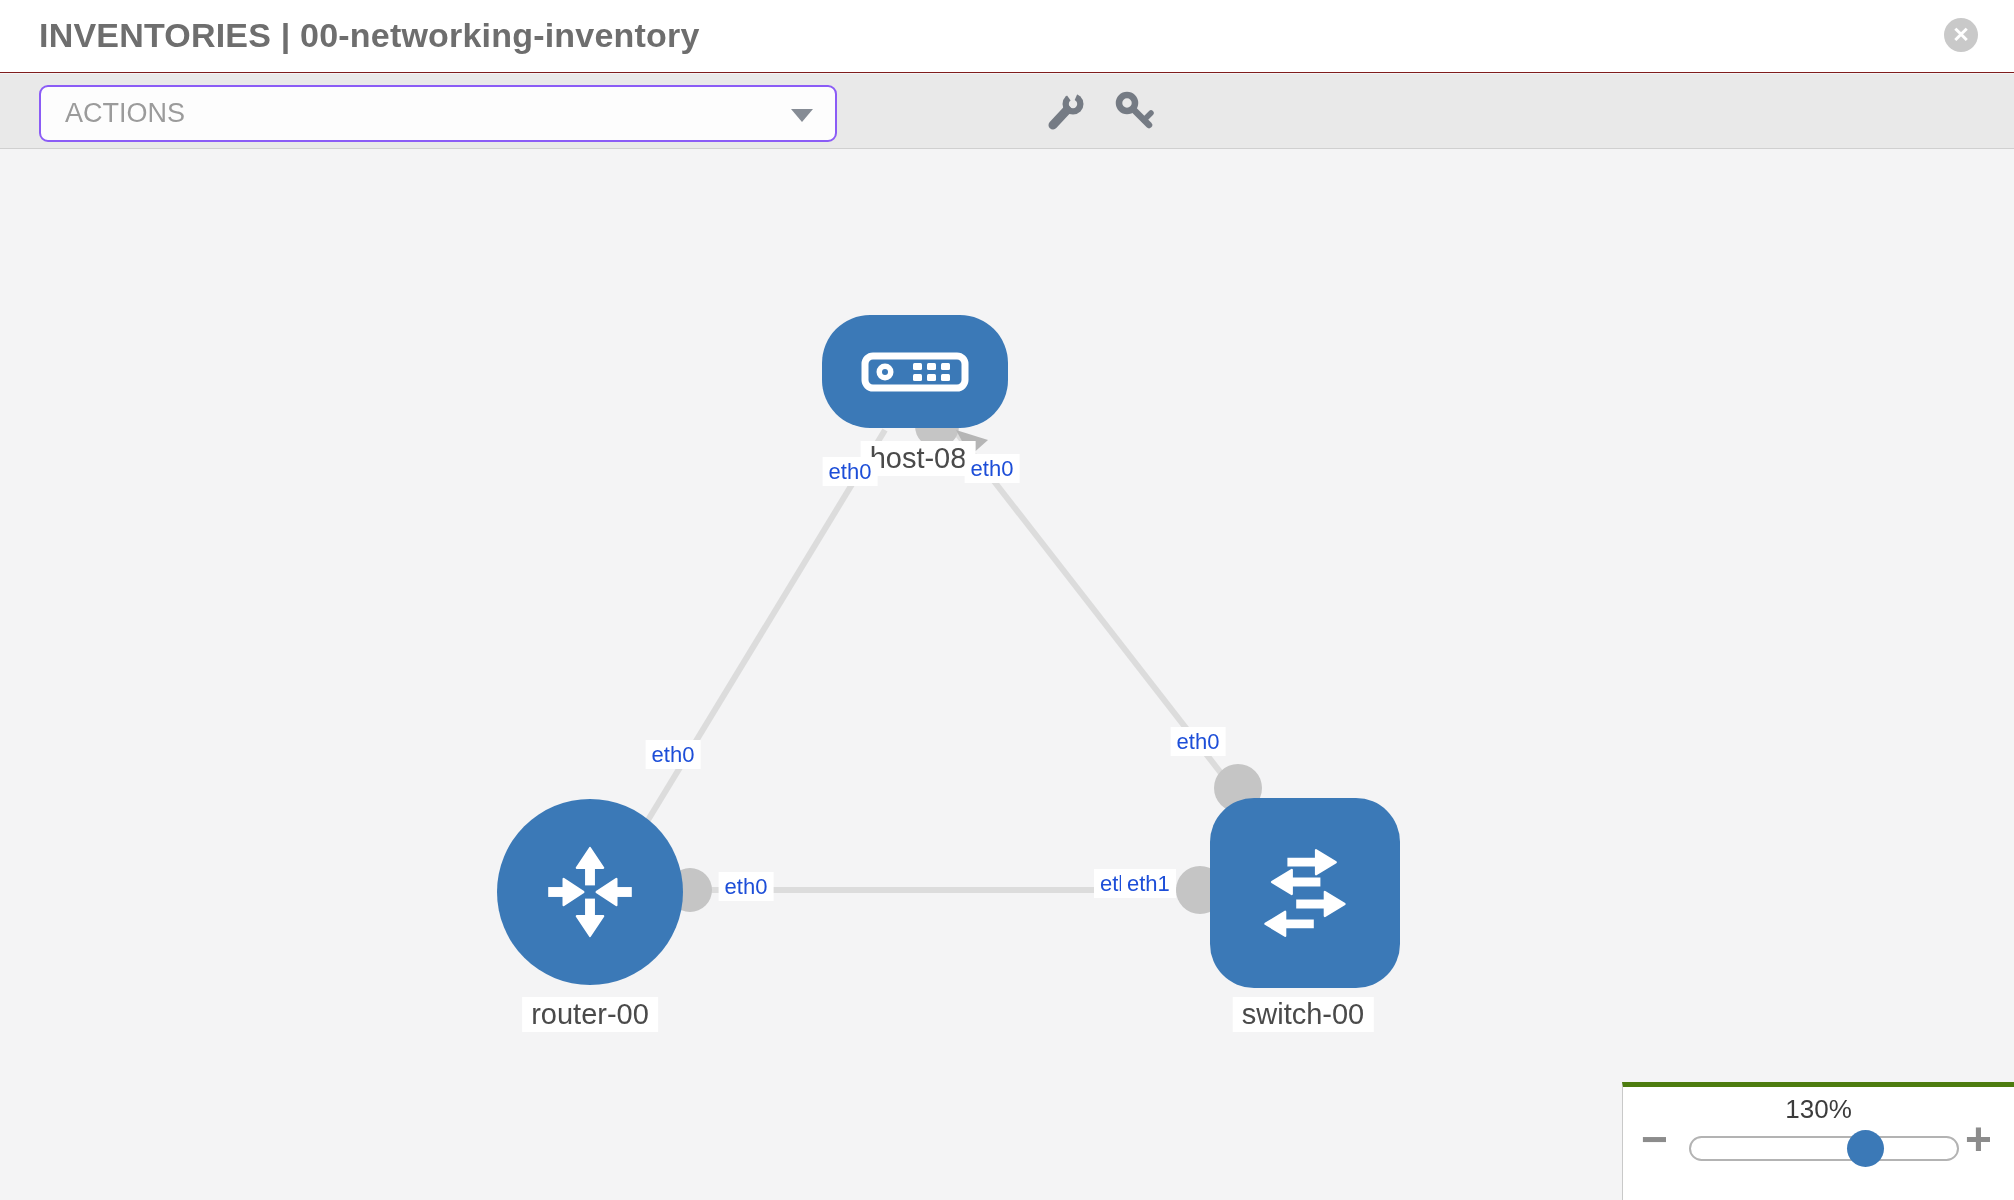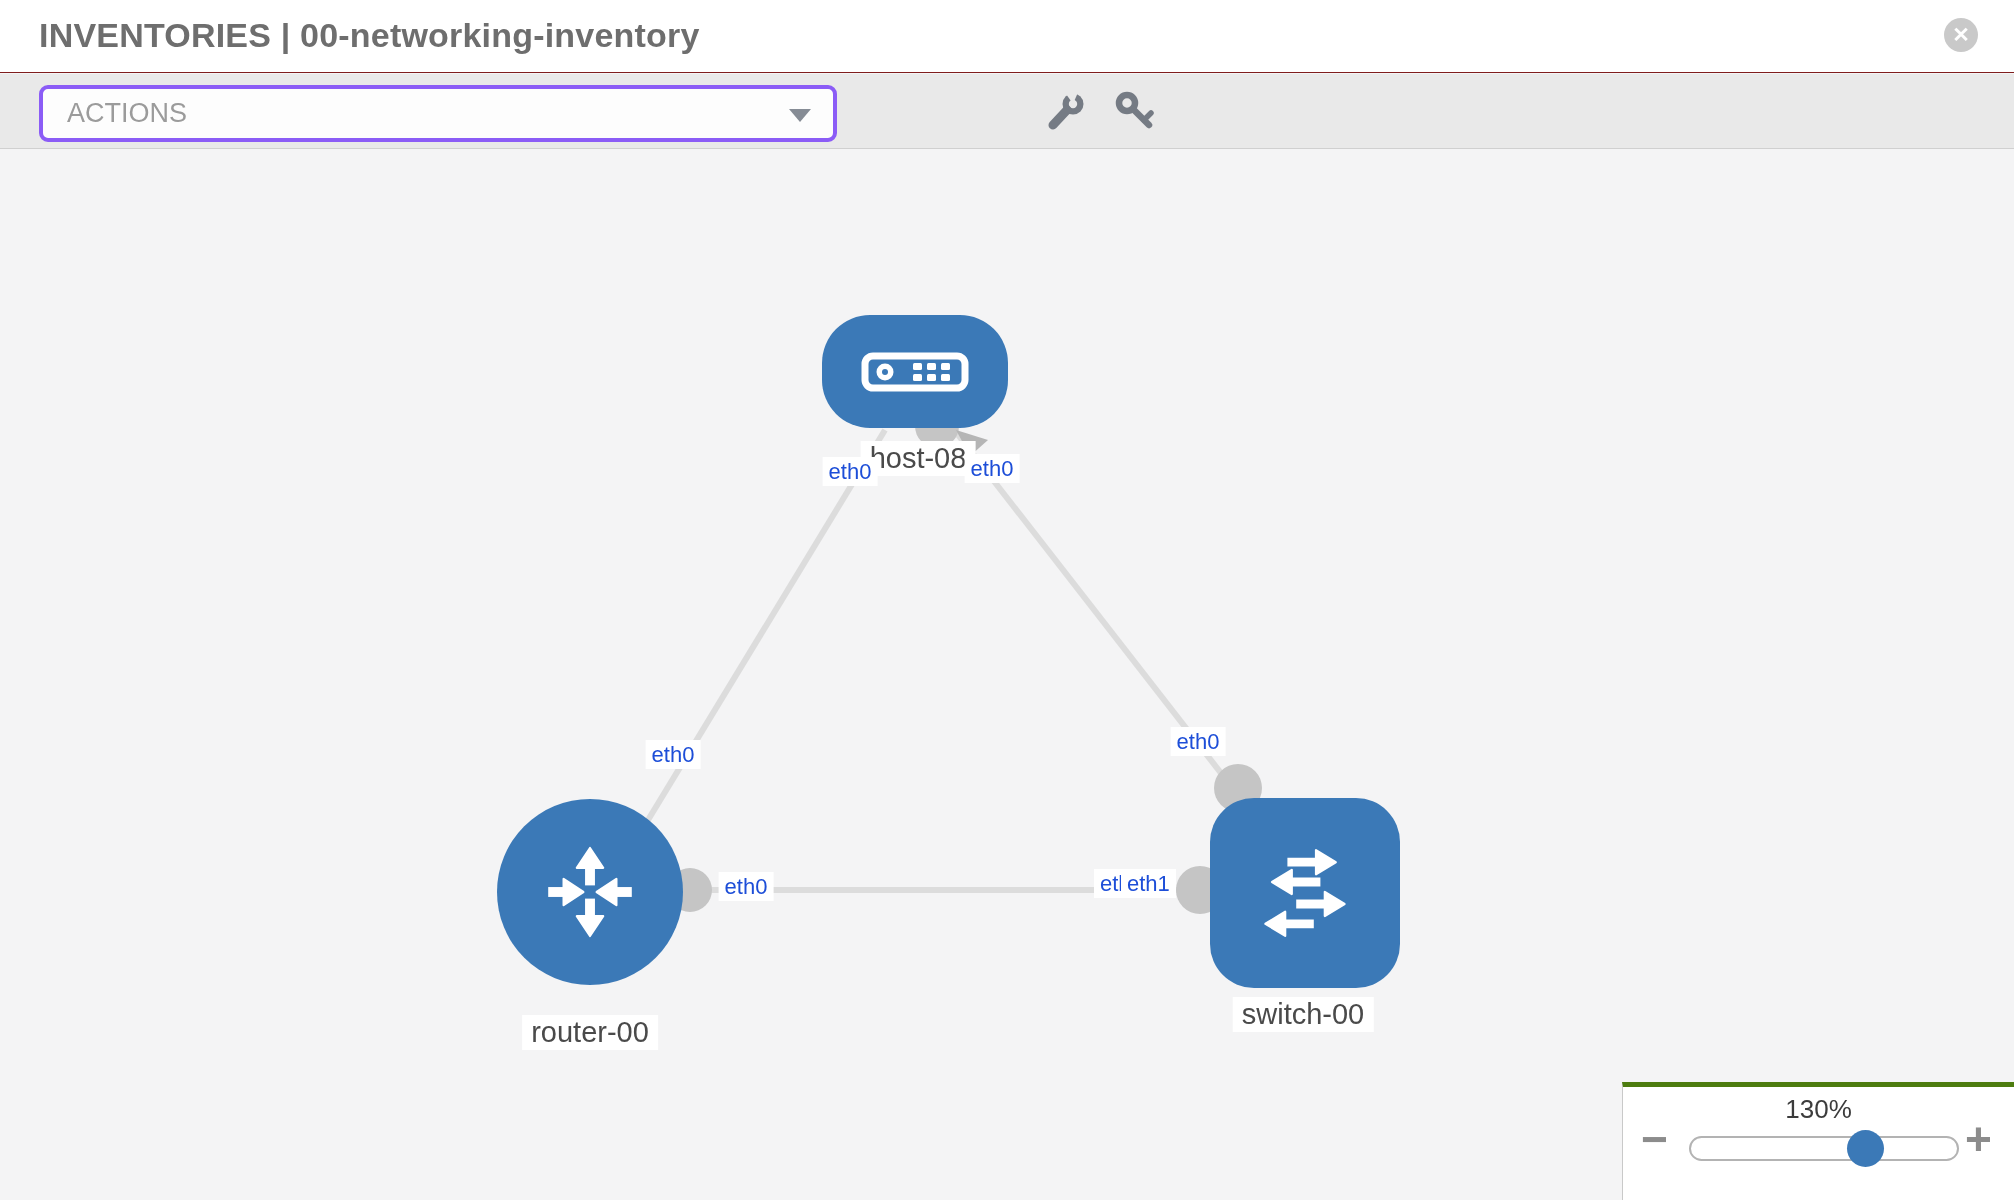--- a/index.html
+++ b/index.html
@@ -26,21 +26,21 @@
     font-size:21px; font-weight:bold; cursor:pointer;
   }
 
   
   .toolbar {
     position:absolute; top:74px; left:0; width:2014px; height:75px;
     background:#e9e9e9; border-bottom:1px solid #d0d0d0; z-index:10;
   }
   .select-box {
     position:absolute; top:11px; height:57px;
-    background:#fdfdfd; border:4px solid #8b5cf6; border-radius:9px;
+    background:#fdfdfd; border:2px solid #8b5cf6; border-radius:9px;
     display:flex; align-items:center; padding:0 24px;
     font-size:27px; color:#9b9b9b; cursor:pointer;
   }
   .select-box .caret {
     position:absolute; right:22px; top:50%; margin-top:-5px;
     width:0; height:0; border-left:11px solid transparent;
     border-right:11px solid transparent; border-top:13px solid #868c95;
   }
   .actions-box { left:39px; width:798px; }
   .search-box  { left:1183px; width:807px; }
@@ -67,21 +67,21 @@
 
   .chip {
     position:absolute; z-index:3; background:#ffffff; color:#1d4ed8;
     font-size:22px; line-height:27px; padding:1px 6px; white-space:nowrap;
   }
   .chip.big { font-size:29px; line-height:33px; padding:1px 9px; color:#4a4a4a; }
   .centered { transform:translateX(-50%); }
 
   
   .lbl-host    { left:918px;  top:291px; }
-  .lbl-router  { left:590px;  top:847px;margin-top:18px; }
+  .lbl-router  { left:590px;  top:847px; }
   .lbl-switch  { left:1303px; top:847px; }
   .if-host-left    { left:850px;  top:307px; }
   .if-host-right   { left:992px;  top:304px; }
   .if-diag-router  { left:673px;  top:590px; }
   .if-horiz-router { left:746px;  top:722px; }
   .if-sw-hidden    { left:1094px; top:719px; z-index:3; }
   .if-sw-eth1      { left:1121px; top:719px; z-index:4; }
   .if-sw-top       { left:1198px; top:577px; }
 
   

